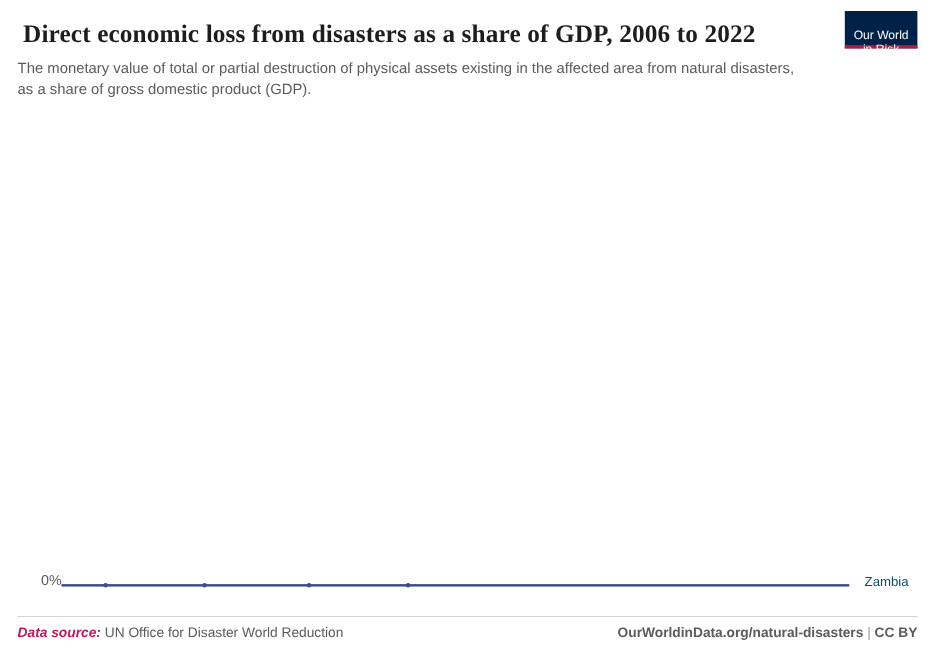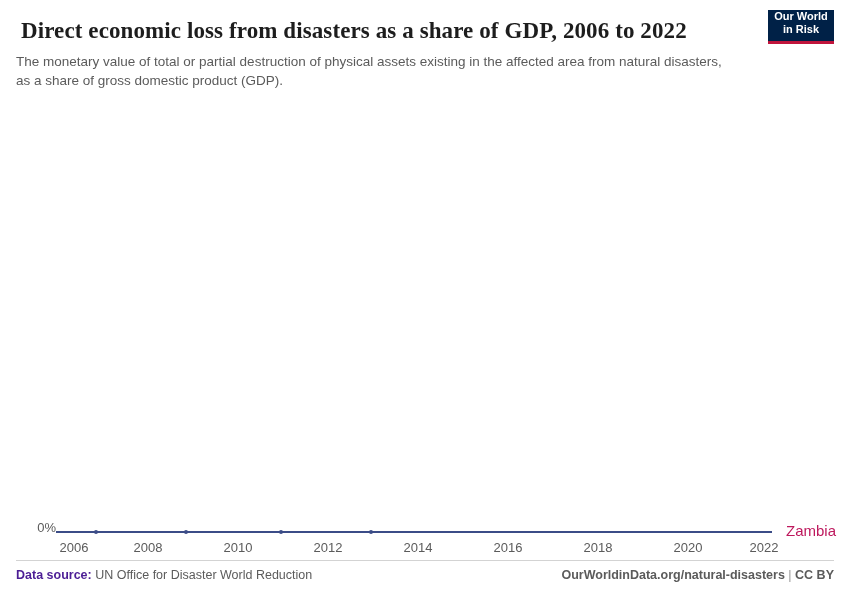--- a/index.html
+++ b/index.html
@@ -51,24 +51,24 @@
   .owid-logo {
     position: absolute;
     right: 16px;
     top: 10px;
     width: 66px;
     height: 34px;
     background: #002147;
     color: #ffffff;
     font-family: "Liberation Sans", sans-serif;
     font-size: 11px;
-    font-weight: 700;
+    font-weight: 400;
     line-height: 13px;
     text-align: center;
-    padding-top: 0;
+    padding-top: 16px;
     box-sizing: border-box;
     border-bottom: 3px solid #c0143c;
   }
   .owid-logo span { display: block; }
 
   
   .chart {
     position: absolute;
     left: 16px;
     top: 96px;
@@ -100,22 +100,22 @@
     left: 40px;
     top: 435px;
     width: 716px;
     height: 2px;
     background: #3b4c87;
   }
   .series-label {
     position: absolute;
     left: 770px;
     top: 426px;
-    font-size: 15px;
-    color: #be185d;
+    font-size: 12px;
+    color: #0c4a6e;
     white-space: nowrap;
   }
   .point {
     position: absolute;
     width: 4px;
     height: 4px;
     border-radius: 50%;
     background: #3b4c87;
     top: 434px;
   }
@@ -151,22 +151,23 @@
     font-size: 12.5px;
     color: #5b5b5b;
   }
   .footer-left {
     position: absolute;
     left: 0;
     top: 0;
     white-space: nowrap;
   }
   .footer-left b {
-    color: #4c1d95;
+    color: #be185d;
     font-weight: 700;
+    font-style: italic;
   }
   .footer-right {
     position: absolute;
     right: 0;
     top: 0;
     white-space: nowrap;
   }
   .footer-right .src { color: #5b5b5b; font-weight: bold; }
   .footer-right .sep { color: #9a9a9a; }
 </style>
@@ -193,31 +194,20 @@
 
     <div class="series-line"></div>
 
     <div class="point" style="left:78px;"></div>
     <div class="point" style="left:168px;"></div>
     <div class="point" style="left:263px;"></div>
     <div class="point" style="left:353px;"></div>
 
     <div class="series-label">Zambia</div>
 
-    <div class="x-axis-labels">
-      <div class="x-tick" style="left:58px;">2006</div>
-      <div class="x-tick" style="left:132px;">2008</div>
-      <div class="x-tick" style="left:222px;">2010</div>
-      <div class="x-tick" style="left:312px;">2012</div>
-      <div class="x-tick" style="left:402px;">2014</div>
-      <div class="x-tick" style="left:492px;">2016</div>
-      <div class="x-tick" style="left:582px;">2018</div>
-      <div class="x-tick" style="left:672px;">2020</div>
-      <div class="x-tick" style="left:748px;">2022</div>
-    </div>
   </div>
 
   <div class="footer-rule"></div>
   <div class="footer">
     <div class="footer-left">
       <b>Data source:</b>
       <span>UN Office for Disaster World Reduction</span>
     </div>
     <div class="footer-right">
       <span class="src">OurWorldinData.org/natural-disasters</span>

